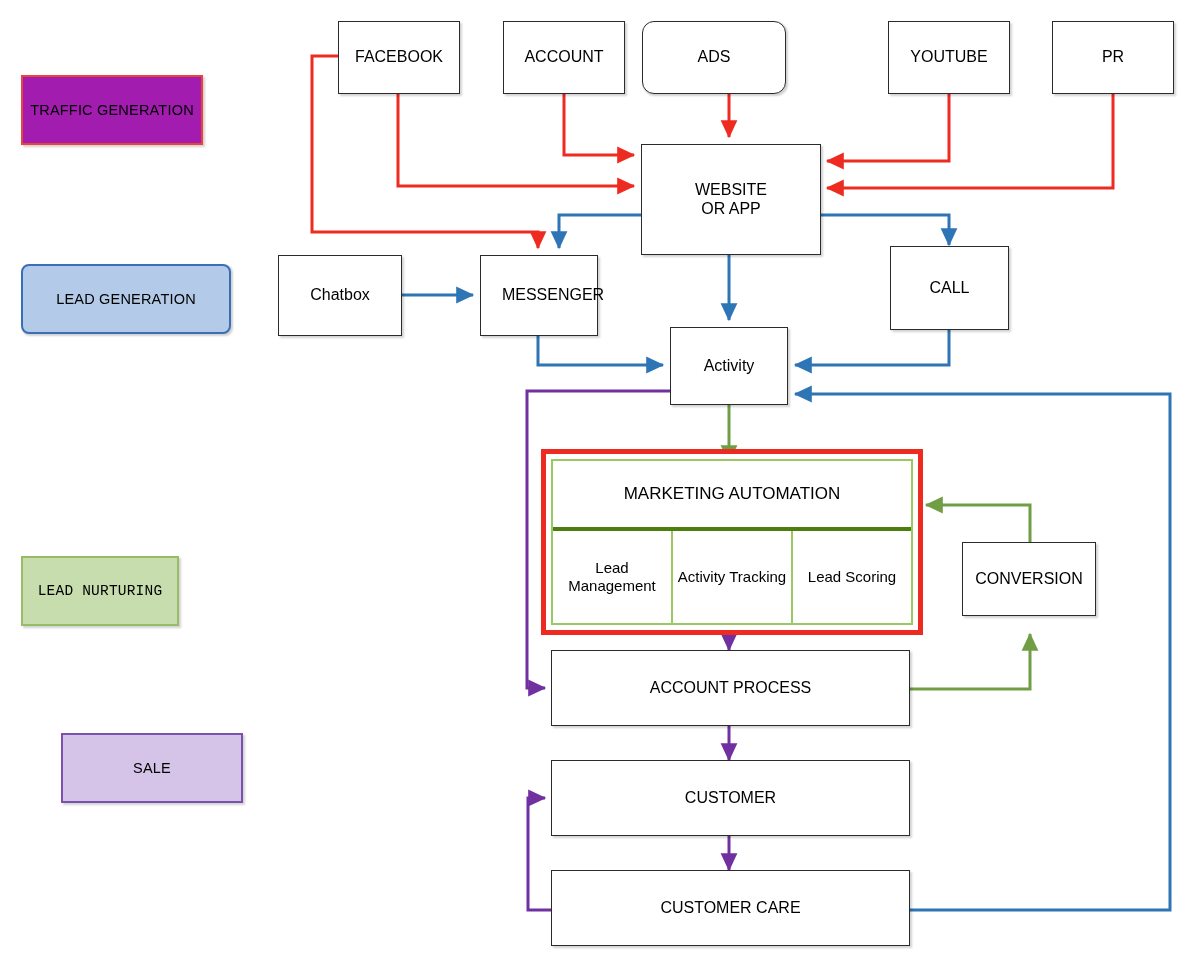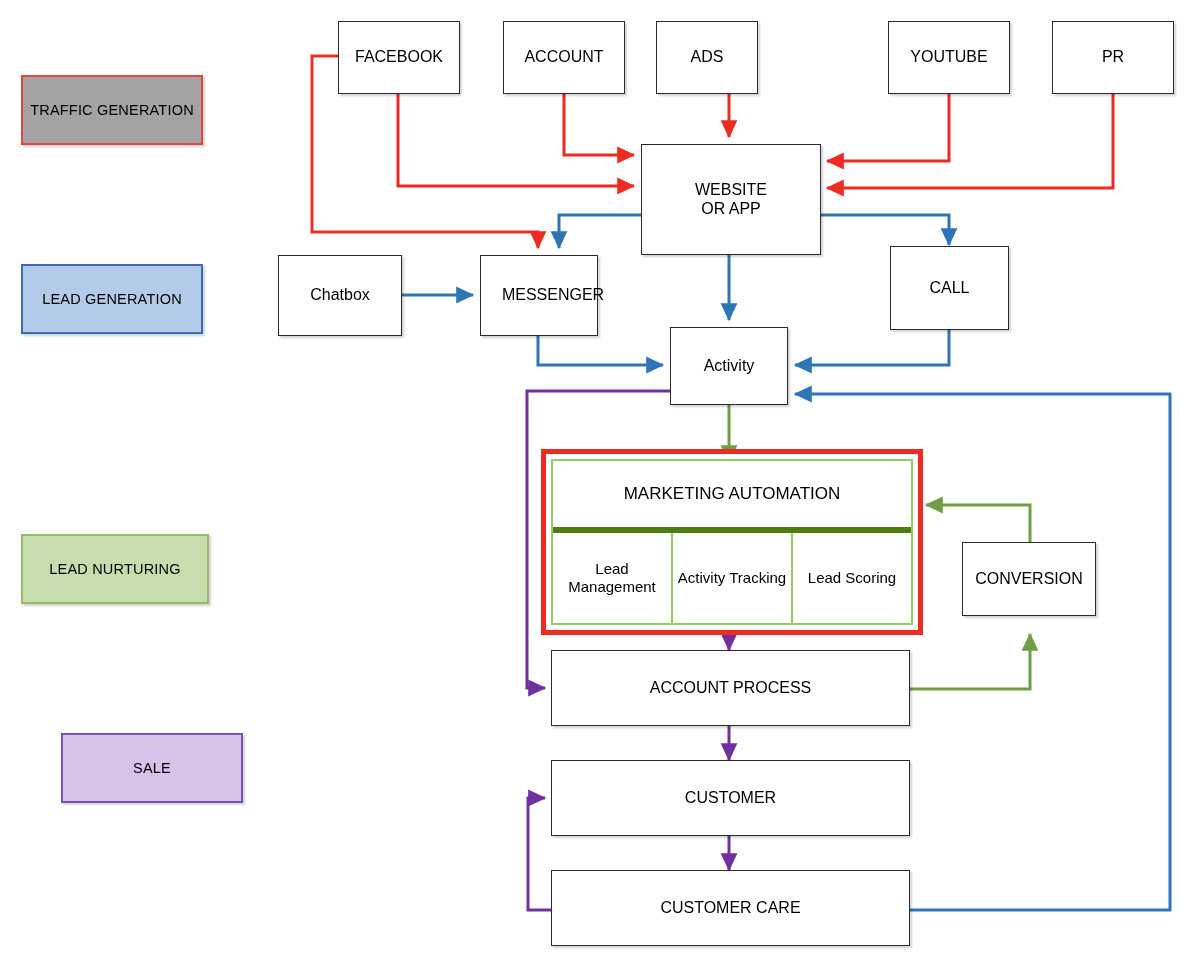--- a/index.html
+++ b/index.html
@@ -46,21 +46,21 @@
     display: flex;
     align-items: center;
     justify-content: center;
     text-align: center;
     font-size: 14.5px;
     letter-spacing: 0.2px;
     color: #000000;
     z-index: 5;
     box-shadow: 1.5px 1.5px 2px rgba(0,0,0,0.18);
   }
-  .legend-traffic { background: #a3a3a3; border: 2.2px solid #e8443c; }
+  .legend-traffic { background: #a21caf; border: 2.2px solid #e8443c; }
   .legend-lead     { background: #b3cbe8; border: 2.2px solid #3a6fb5; }
   .legend-nurture  { background: #c7ddae; border: 2.2px solid #97bb66; }
   .legend-sale     { background: #d5c3e8; border: 2.2px solid #7b52ab; }
   .f16 { font-size: 16px; }
 
   
   #ma-outer {
     position: absolute;
     box-sizing: border-box;
     border: 5px solid #ee2b21;
@@ -74,21 +74,21 @@
     background: #ffffff;
     z-index: 6;
     display: flex;
     flex-direction: column;
   }
   #ma-title {
     flex: 0 0 66px;
     display: flex;
     align-items: center;
     justify-content: center;
-    border-bottom: 6px solid #4d7c0f;
+    border-bottom: 4px solid #4d7c0f;
     font-size: 17px;
     color: #000;
   }
   #ma-subrow {
     flex: 1 1 auto;
     display: flex;
   }
   .ma-sub {
     flex: 1 1 0;
     display: flex;
@@ -148,37 +148,37 @@
       <path d="M729,630 L729,650" stroke="#7030a0" marker-end="url(#ar-purple)"></path>
       <path d="M729,726 L729,760" stroke="#7030a0" marker-end="url(#ar-purple)"></path>
       <path d="M729,836 L729,870" stroke="#7030a0" marker-end="url(#ar-purple)"></path>
       <path d="M551,910 L528,910 L528,798 L545,798" stroke="#7030a0" marker-end="url(#ar-purple)"></path>
     </g>
   </svg>
 
   <div class="legend legend-traffic" style="left:21px; top:75px; width:182px; height:70px;">
     <span>TRAFFIC GENERATION</span>
   </div>
-  <div class="legend legend-lead" style="left:21px; top:264px; width:182px; height:70px;">
+  <div class="legend legend-lead" style="left:21px; top:264px; width:210px; height:70px;border-radius:8px;">
     <span>LEAD GENERATION</span>
   </div>
-  <div class="legend legend-nurture" style="left:21px; top:534px; width:188px; height:70px;">
+  <div class="legend legend-nurture" style="left:21px; top:556px; width:158px; height:70px;font-family:Liberation Mono, monospace;">
     <span>LEAD NURTURING</span>
   </div>
   <div class="legend legend-sale" style="left:21px; top:733px; width:182px; height:70px;margin-left:40px;">
     <span>SALE</span>
   </div>
 
   <div class="node f16" style="left:338px; top:21px; width:122px; height:73px;">
     <span>FACEBOOK</span>
   </div>
   <div class="node f16" style="left:503px; top:21px; width:122px; height:73px;">
     <span>ACCOUNT</span>
   </div>
-  <div class="node f16" style="left:656px; top:21px; width:102px; height:73px;">
+  <div class="node f16" style="left:642px; top:21px; width:144px; height:73px;border-radius:12px;">
     <span>ADS</span>
   </div>
   <div class="node f16" style="left:888px; top:21px; width:122px; height:73px;">
     <span>YOUTUBE</span>
   </div>
   <div class="node f16" style="left:1052px; top:21px; width:122px; height:73px;">
     <span>PR</span>
   </div>
 
   <div class="node f16" style="left:641px; top:144px; width:180px; height:111px; flex-direction:column;">

